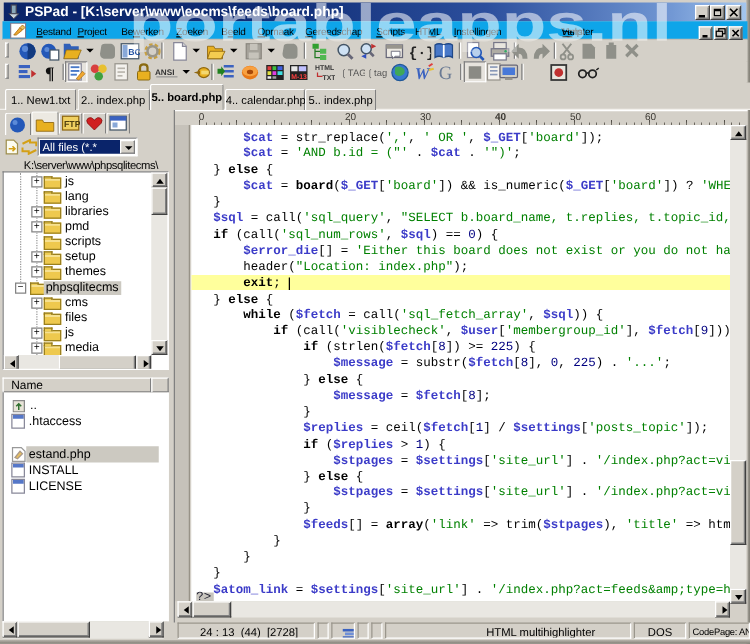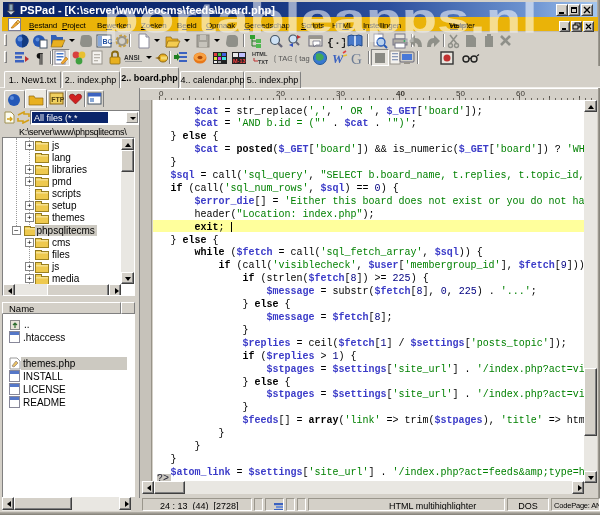--- a/index.html
+++ b/index.html
@@ -9,21 +9,21 @@
 #edge-b{position:absolute;left:0;top:512px;width:600px;height:3px;background:linear-gradient(180deg,#b8b4ac,#807d74);}
 .abs{position:absolute;}
 
 #title{position:absolute;left:3px;top:2px;width:594px;height:15px;
   background:linear-gradient(90deg,#0b2569 0%,#0f2c74 35%,#2c4f9d 65%,#7298d4 90%,#a4c6ee 100%);}
 #title .txt{position:absolute;left:17px;top:2px;color:#fff;font-size:11px;font-weight:bold;letter-spacing:0px;white-space:pre;}
 .tbtn{position:absolute;width:12px;height:12px;background:#d4d0c8;
   border-top:1px solid #fff;border-left:1px solid #fff;border-right:1px solid #404040;border-bottom:1px solid #404040;
   box-shadow:inset 1px 1px 0 #d4d0c8, inset -1px -1px 0 #808080;}
 
-#menu{position:absolute;left:2px;top:17px;width:596px;height:15px;background:#eab308;border-bottom:1px solid #c2beb6;}
+#menu{position:absolute;left:2px;top:17px;width:596px;height:15px;background:#0ea5e9;border-bottom:1px solid #c2beb6;}
 .mi{position:absolute;top:3.5px;font-size:8px;color:#000;letter-spacing:-0.2px;white-space:pre;}
 .mi u{text-decoration:underline;}
 
 .tb{position:absolute;left:2px;width:596px;background:#d4d0c8;}
 .grip{position:absolute;left:2px;width:3px;border-left:1px solid #fff;border-top:1px solid #fff;
   border-right:1px solid #808080;border-bottom:1px solid #808080;}
 .sep{position:absolute;width:2px;border-left:1px solid #808080;border-right:1px solid #fff;}
 .ico{position:absolute;width:16px;height:16px;}
 .drop{position:absolute;width:0;height:0;border-left:3px solid transparent;border-right:3px solid transparent;border-top:3px solid #000;}
 
@@ -368,21 +368,21 @@
         <circle cx="5" cy="9" r="3" fill="none" stroke="#222" stroke-width="1.4"></circle>
         <circle cx="13" cy="9" r="3" fill="none" stroke="#222" stroke-width="1.4"></circle>
         <path d="M8 9 Q10 7.5 10 9" stroke="#222" fill="none" stroke-width="1.2"></path>
         <path d="M16 6 L18 4.5" stroke="#222" stroke-width="1.2"></path>
       </svg>
   </div>
   <div id="tabbar" class="abs" style="left:0px;top:66px;width:600px;height:22px;background:#d4d0c8;">
       <div class="abs" style="left:0;top:21px;width:600px;height:1px;background:#f2f0ec;"></div>
     <div class="tab" style="left:4px;top:5px;width:57px;height:17px;padding-top:3px;">1.. New1.txt</div>
     <div class="tab" style="left:61.5px;top:5px;width:58px;height:17px;padding-top:3px;">2.. index.php</div>
-    <div class="tab" style="left:120px;top:1px;width:59px;height:21px;padding-top:5px;font-weight:bold;">2.. board.php</div>
+    <div class="tab" style="left:120px;top:1px;width:59px;height:21px;padding-top:5px;font-weight:bold;">5.. board.php</div>
     <div class="tab" style="left:179.5px;top:5px;width:64px;height:17px;padding-top:3px;">4.. calendar.php</div>
     <div class="tab" style="left:244px;top:5px;width:57px;height:17px;padding-top:3px;">5.. index.php</div>
   </div>
 
   <div id="main" class="abs" style="left:2px;top:88px;width:596px;height:424px;background:#d4d0c8;"></div>
 
   <div id="lp" class="abs" style="left:0;top:88px;width:141px;height:424px;">
 
     <div class="tab" style="left:4px;top:1.5px;width:21px;height:18px;"><svg width="17" height="15" style="margin-top:2px">
           <circle cx="8" cy="7" r="6" fill="#2458b8"></circle>
@@ -405,21 +405,21 @@
         </svg></div>
 
     <svg class="abs" style="left:3px;top:23px;" width="13" height="13">
         <path d="M2 1 L8 1 L11 4 L11 12 L2 12 Z" fill="#fcfcf0" stroke="#a09050"></path>
         <path d="M4 8 L9 8 M7 6 L9 8 L7 10" stroke="#d4a017" fill="none" stroke-width="1.3"></path>
       </svg>
     <svg class="abs" style="left:16px;top:23px;" width="15" height="13">
         <path d="M2 4 L8 1 L8 3 L13 3 L13 6" fill="none" stroke="#d4a017" stroke-width="1.6"></path>
         <path d="M13 9 L7 12 L7 10 L2 10 L2 7" fill="none" stroke="#d4a017" stroke-width="1.6"></path>
       </svg>
-    <div class="abs sunken" style="left:30px;top:21.5px;width:110px;height:15px;background:#fff;">
+    <div class="abs sunken" style="left:30px;top:21.5px;width:80px;height:15px;background:#fff;">
       <div class="abs" style="left:1px;top:1px;width:76px;height:11.5px;background:#0a246a;color:#fff;font-size:9px;padding:1px 0 0 2px;white-space:pre;">All files (*.*</div>
       <div class="abs raised" style="right:1px;top:1px;width:12px;height:11.5px;background:#d4d0c8;">
           <div class="drop" style="left:3px;top:4.5px;"></div>
         </div>
     </div>
     <div class="abs" style="left:3px;top:38.5px;font-size:9px;letter-spacing:-0.3px;white-space:pre;color:#000;padding-left:16px;">K:\server\www\phpsqlitecms\</div>
 
     <div class="abs sunken white" style="left:2px;top:49px;width:133px;height:159px;overflow:hidden;" id="tree">
       <div class="abs" style="left:13px;top:0;width:1px;height:96px;border-left:1px dotted #999;"></div>
       <div class="abs" style="left:26px;top:0;width:1px;height:87px;border-left:1px dotted #999;"></div>
@@ -521,33 +521,29 @@
       <div class="frow" style="top:18.1px;">
           <span class="dic"></span>
           <span class="fl">.htaccess</span>
         </div>
       <div class="frow" style="top:44.3px;">
           <div class="abs" style="left:18px;top:-1px;width:106px;height:13.5px;background:#ccc9c1;"></div>
           <svg class="abs" style="left:6px;top:-1px;" width="12" height="13">
             <path d="M1 1 L8 1 L11 4 L11 12 L1 12 Z" fill="#fff" stroke="#999"></path>
             <path d="M3 9 L7 4 L9 6 L5 10 Z" fill="#e8c060" stroke="#a98"></path>
           </svg>
-          <span class="fl">themes.php</span>
+          <span class="fl">estand.php</span>
         </div>
       <div class="frow" style="top:57.4px;">
           <span class="dic"></span>
           <span class="fl">INSTALL</span>
         </div>
       <div class="frow" style="top:70.5px;">
           <span class="dic"></span>
           <span class="fl">LICENSE</span>
-        </div>
-      <div class="frow" style="top:83.6px;">
-          <span class="dic"></span>
-          <span class="fl">README</span>
         </div>
     </div>
 
     <div class="abs" style="left:2px;top:409px;width:129px;height:14px;background:#e9e7e2;" id="lphs">
       <div class="sbtn" style="left:0;top:0;width:12px;height:13px;">
           <div class="arr" style="left:4px;top:3px;border-top:3.5px solid transparent;border-bottom:3.5px solid transparent;border-right:4px solid #000;"></div>
         </div>
       <div class="thumb" style="left:12px;top:0;width:58px;height:13px;"></div>
       <div class="sbtn" style="left:117px;top:0;width:12px;height:13px;">
           <div class="arr" style="left:5px;top:3px;border-top:3.5px solid transparent;border-bottom:3.5px solid transparent;border-left:4px solid #000;"></div>
@@ -574,21 +570,21 @@
     </div>
 
     <div class="abs" style="left:1px;top:12px;width:12px;height:381px;background:#c6c2ba;border-right:1px solid #989388;"></div>
 
     <div class="abs white" style="left:14px;top:12px;width:431px;height:381px;overflow:hidden;">
       <div class="abs" style="left:0;top:120.4px;width:431px;height:11.6px;background:#ffff9c;"></div>
       <div class="abs" style="left:4px;top:374px;width:14px;height:9px;background:#c8c5be;color:#223;font-size:10px;line-height:9px;font-family:'Liberation Mono';">?&gt;</div>
       <div id="code">      <span class="v">$cat</span> = str_replace(<span class="s">','</span>, <span class="s">' OR '</span>, <span class="v">$_GET</span>[<span class="s">'board'</span>]);
       <span class="v">$cat</span> = <span class="s">'AND b.id = ("'</span> . <span class="v">$cat</span> . <span class="s">'")'</span>;
   } <span class="k">else</span> {
-      <span class="v">$cat</span> = <span class="k">posted</span>(<span class="v">$_GET</span>[<span class="s">'board'</span>]) &amp;&amp; is_numeric(<span class="v">$_GET</span>[<span class="s">'board'</span>]) ? <span class="s">'WHERE b.id ='</span>
+      <span class="v">$cat</span> = <span class="k">board</span>(<span class="v">$_GET</span>[<span class="s">'board'</span>]) &amp;&amp; is_numeric(<span class="v">$_GET</span>[<span class="s">'board'</span>]) ? <span class="s">'WHERE b.id ='</span>
   }
   <span class="v">$sql</span> = call(<span class="s">'sql_query'</span>, <span class="s">"SELECT b.board_name, t.replies, t.topic_id, t.posted"</span>);
   <span class="k">if</span> (call(<span class="s">'sql_num_rows'</span>, <span class="v">$sql</span>) == <span class="n">0</span>) {
       <span class="v">$error_die</span>[] = <span class="s">'Either this board does not exist or you do not have permission'</span>;
       header(<span class="s">"Location: index.php"</span>);
       <span class="k">exit</span>;
   } <span class="k">else</span> {
       <span class="k">while</span> (<span class="v">$fetch</span> = call(<span class="s">'sql_fetch_array'</span>, <span class="v">$sql</span>)) {
           <span class="k">if</span> (call(<span class="s">'visiblecheck'</span>, <span class="v">$user</span>[<span class="s">'membergroup_id'</span>], <span class="v">$fetch</span>[<span class="n">9</span>])) {
               <span class="k">if</span> (strlen(<span class="v">$fetch</span>[<span class="n">8</span>]) &gt;= <span class="n">225</span>) {

